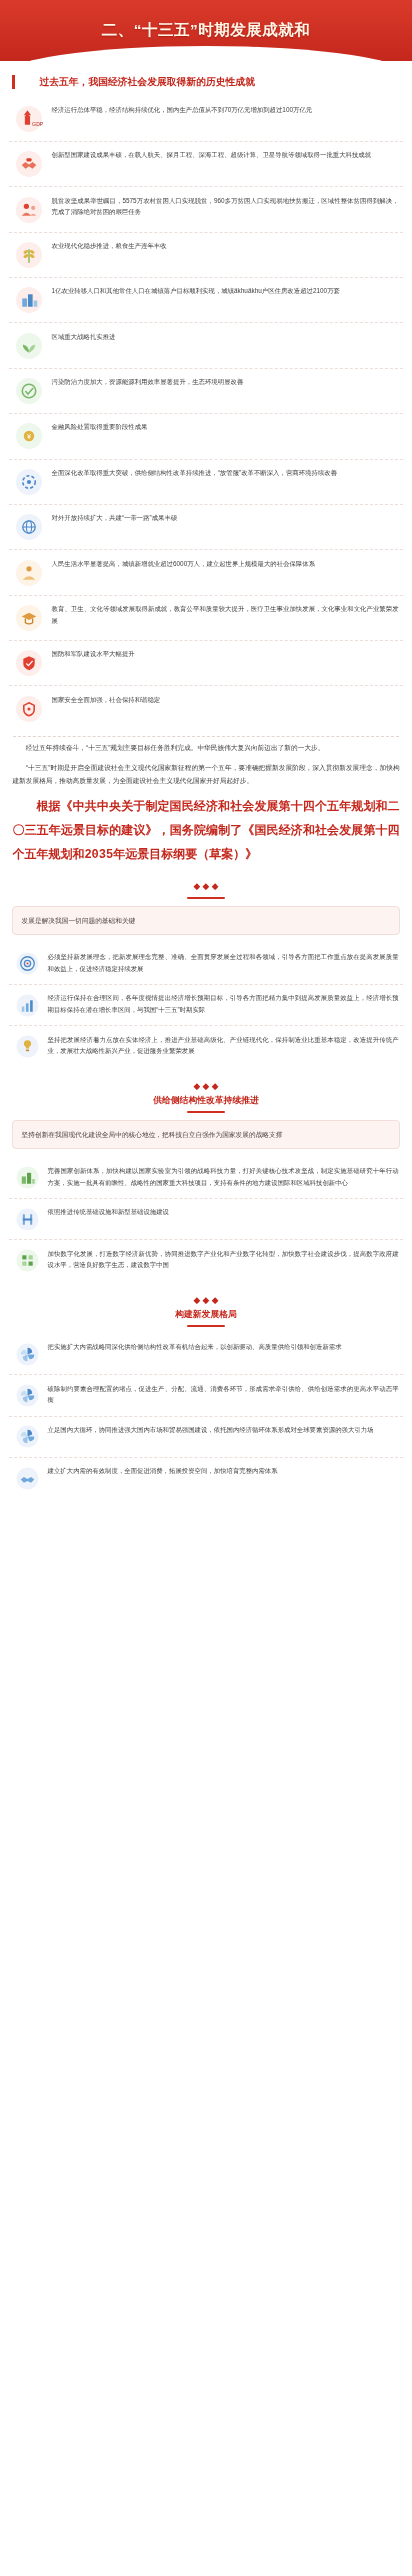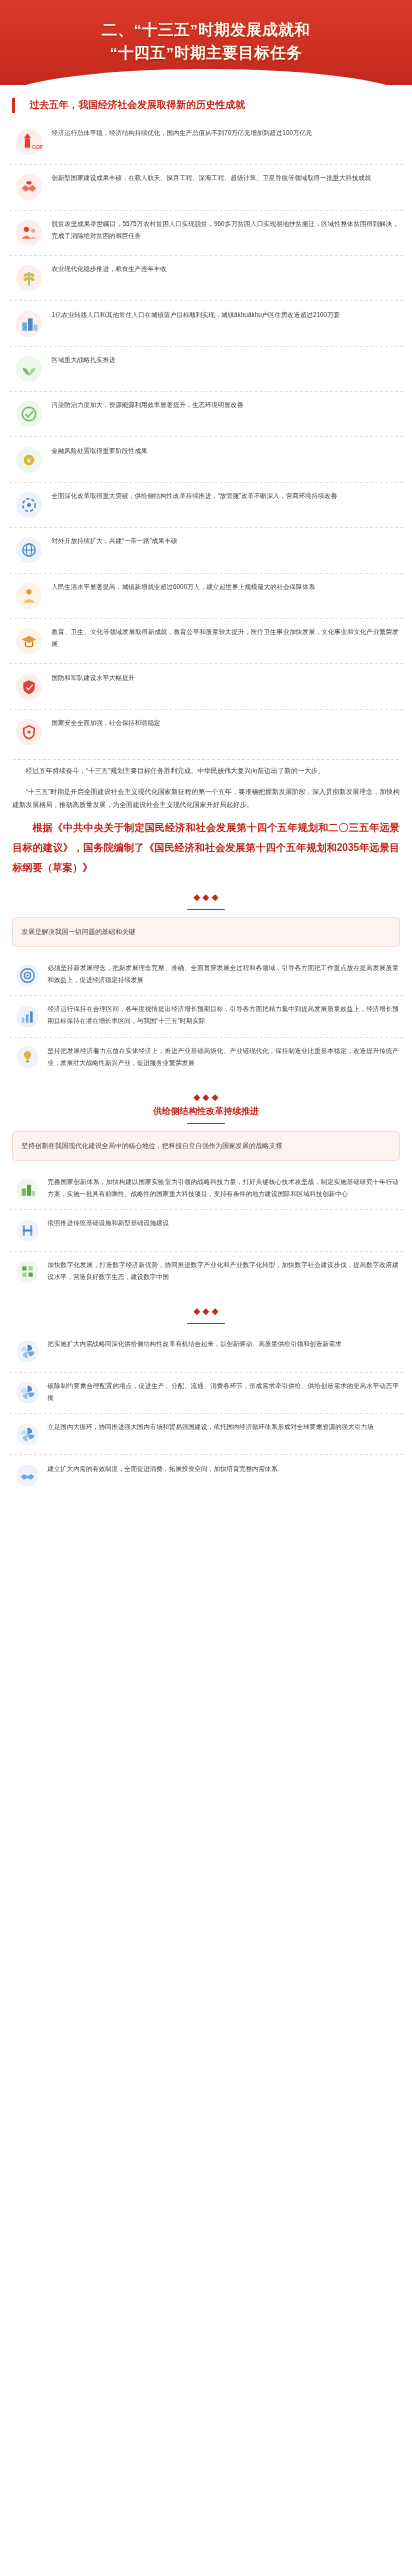--- a/index.html
+++ b/index.html
@@ -36,21 +36,21 @@
     letter-spacing:0.5px;
     text-shadow:0 1px 1.5px rgba(120,10,0,.45);
     position:relative;
     z-index:2;
   }
   .header h1 .l2{display:block;}
 
   
   .sec-title {
     margin: 13.4px 12.4px 7.2px 12.4px;
-    padding-left: 14px;
+    padding-left: 24px;
     border-left: 3.1px solid #cf2e20;
     font-size: 9.8px;
     font-weight: bold;
     color: #c4271c;
     line-height: 1.5;
   }
 
   .sub-title{
     margin: 12.4px 12.4px 7.2px 12.4px;
     text-align:center;
@@ -73,26 +73,27 @@
     margin: 0 12.4px 7.2px 12.4px;
     font-size: 6.7px;
     line-height: 1.95;
     color: #3a3a3a;
     text-align: justify;
   }
   .para.indent { text-indent: 2em; }
 
   .quote-block{
     margin: 0 12.4px 9.3px 12.4px;
-    font-size: 10px;
+    font-size: 12px;
     line-height: 2.0;
     color:#c4271c;
     font-weight:bold;
     text-indent:2em;
     text-align:justify;
+    font-family:Liberation Mono, monospace;
   }
 
   
   .rows { margin: 2.1px 9.3px 5.2px 9.3px; }
   .row {
     display:flex;
     align-items:flex-start;
     padding: 6.2px 4.1px;
     border-bottom: 0.5px dashed #eddcd8;
   }
@@ -141,21 +142,20 @@
   .spacer.lg{height:17.5px;}
 </style>
 </head>
 <body>
 
 <div class="page">
 
   <div class="header">
     <h1>
       <span class="l1">二、“十三五”时期发展成就和</span>
-      <span class="l2">“十四五”时期主要目标任务</span>
     </h1>
   </div>
 
   <div class="sec-title">过去五年，我国经济社会发展取得新的历史性成就</div>
 
   <div class="rows">
 
     <div class="row">
       <div class="ic">
         <svg width="28" height="28" viewBox="0 0 54 54">
@@ -404,20 +404,21 @@
           <rect x="14" y="26" width="8" height="8" fill="#a6d497"></rect>
           <rect x="26" y="26" width="8" height="8" fill="#5fa24c"></rect>
         </svg>
       </div>
       <div class="tx">加快数字化发展，打造数字经济新优势，协同推进数字产业化和产业数字化转型，加快数字社会建设步伐，提高数字政府建设水平，营造良好数字生态，建设数字中国</div>
     </div>
   </div>
 
   <div class="sub-title">
     <span class="deco">◆ ◆ ◆</span>
+    <span class="line">构建新发展格局</span>
     <span class="rule"></span>
   </div>
   <div class="rows">
     <div class="row num">
       <div class="ic">
         <svg width="25" height="25" viewBox="0 0 48 48">
           <circle cx="24" cy="24" r="21" fill="#eef3fb"></circle>
           <path d="M24 24 L24 11 q9 0 9 9 Z" fill="#4b89c8"></path>
           <path d="M24 24 L37 24 q0 9-9 9 Z" fill="#6fa8dc"></path>
           <path d="M24 24 L24 37 q-9 0-9-9 Z" fill="#9cc3e8"></path>

